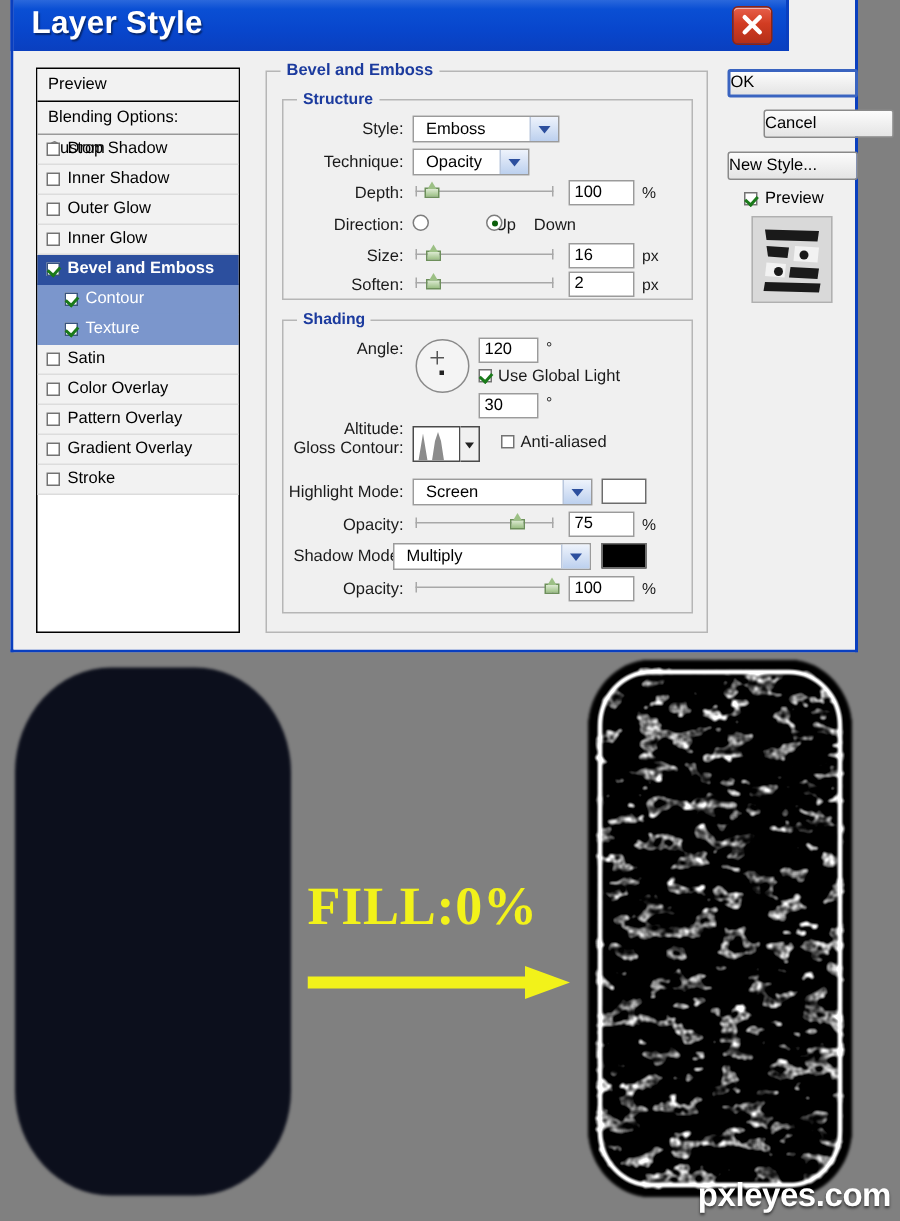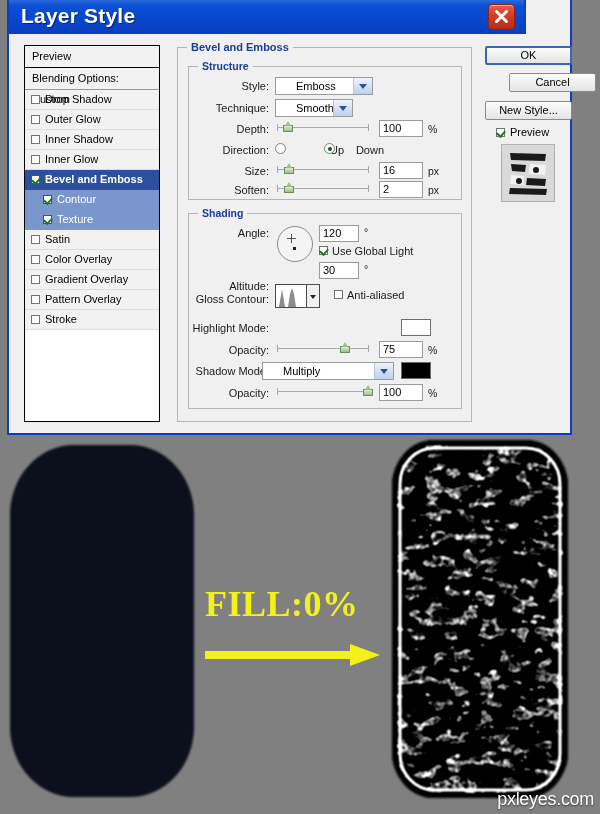--- a/index.html
+++ b/index.html
@@ -88,21 +88,21 @@
   .lbl{position:absolute;font-size:11px;color:#1a1a1a;text-align:right;}
   .txtbox{
     position:absolute;background:#fff;border:1px solid #9b9b9b;
     font-size:11px;color:#000;box-sizing:border-box;
     padding:0 3px;line-height:15px;height:17px;
   }
   .unit{position:absolute;font-size:10.5px;color:#1a1a1a;}
 
   .combo{
     position:absolute;height:18px;background:#fff;border:1px solid #9b9b9b;
-    box-sizing:border-box;font-size:11px;color:#000;line-height:16px;padding-left:20px;
+    box-sizing:border-box;font-size:11px;color:#000;line-height:16px;padding-left:8px;
   }
   .combo .arrowbox{
     position:absolute;right:0;top:0;width:18px;height:16px;
     background:linear-gradient(to bottom,#eef3fc,#bcd0ee);
     border-left:1px solid #b9c7de;
   }
   .combo .arrowbox:after{
     content:"";position:absolute;left:5px;top:6px;
     border-left:4px solid transparent;border-right:4px solid transparent;
     border-top:5px solid #2c4f9e;
@@ -148,21 +148,21 @@
   .contour-arrow:after{content:"";position:absolute;left:3px;top:10px;
     border-left:3.5px solid transparent;border-right:3.5px solid transparent;border-top:4px solid #222;}
 
   .swatch{position:absolute;border:1px solid #6c6c6c;box-sizing:border-box;}
 
   
   .btn{
     position:absolute;height:19px;width:87px;
     background:linear-gradient(to bottom,#fcfcfc,#e4e4e4);
     border:1px solid #8a8a8a;border-radius:2px;box-sizing:border-box;
-    font-size:11px;color:#000;text-align:center;line-height:17px;
+    font-size:11px;color:#000;text-align:left;line-height:17px;
   }
   .btn.default{border:2px solid #3a64c0;line-height:15px;}
   .preview-chk{position:absolute;display:flex;align-items:center;font-size:11px;color:#000;}
   .prev-thumb{
     position:absolute;width:54px;height:58px;background:#d9d9d9;border:1px solid #b0b0b0;
     box-sizing:border-box;overflow:hidden;
   }
 
   
   .photo{position:absolute;left:0;top:435px;width:600px;height:379px;background:#808080;overflow:hidden;}
@@ -174,46 +174,46 @@
   .shape-tex{
     position:absolute;left:390px;top:3px;width:180px;height:362px;
     border-radius:42px/46px;overflow:hidden;
     filter:blur(1.1px) contrast(150%);
   }
   .fill-text{
     position:absolute;left:205px;top:583px;font-size:36px;font-weight:bold;
     color:#f2f21a;font-family:Liberation Serif, serif;letter-spacing:.5px;
   }
   .arrow{position:absolute;left:205px;top:644px;width:175px;height:22px;}
-  .wm{position:absolute;right:6px;bottom:4px;color:#fff;font-size:18px;font-weight:normal;
+  .wm{position:absolute;right:6px;bottom:4px;color:#fff;font-size:22px;font-weight:bold;
     letter-spacing:-.3px;text-shadow:0 1px 2px rgba(0,0,0,.6);}
 </style>
 </head>
 <body>
 
 <div class="screen">
 
   <div class="dialog">
     <div class="dlgbody">
 
       <div class="styles-list">
         <div class="sl-head">Preview</div>
         <div class="sl-sub">Blending Options: Custom</div>
 
         <div class="sl-row">
           <span class="cb"></span>
           <span>Drop Shadow</span>
           </div>
         <div class="sl-row">
           <span class="cb"></span>
+          <span>Inner Shadow</span>
+          </div>
+        <div class="sl-row">
+          <span class="cb"></span>
           <span>Outer Glow</span>
-          </div>
-        <div class="sl-row">
-          <span class="cb"></span>
-          <span>Inner Shadow</span>
           </div>
         <div class="sl-row">
           <span class="cb"></span>
           <span>Inner Glow</span>
           </div>
         <div class="sl-row sel">
           <span class="cb on"></span>
           <span>Bevel and Emboss</span>
           </div>
         <div class="sl-row sub">
@@ -227,25 +227,25 @@
         <div class="sl-row">
           <span class="cb"></span>
           <span>Satin</span>
           </div>
         <div class="sl-row">
           <span class="cb"></span>
           <span>Color Overlay</span>
           </div>
         <div class="sl-row">
           <span class="cb"></span>
+          <span>Pattern Overlay</span>
+          </div>
+        <div class="sl-row">
+          <span class="cb"></span>
           <span>Gradient Overlay</span>
-          </div>
-        <div class="sl-row">
-          <span class="cb"></span>
-          <span>Pattern Overlay</span>
           </div>
         <div class="sl-row">
           <span class="cb"></span>
           <span>Stroke</span>
           </div>
       </div>
 
       <div class="grp outer-grp">
         <span class="grp-title">Bevel and Emboss</span>
 
@@ -253,21 +253,21 @@
           <span class="grp-title">Structure</span>
 
           <span class="lbl" style="left:2px;top:13px;width:78px;">Style:</span>
           <div class="combo" style="left:86px;top:10px;width:98px;">
             <span>Emboss</span>
             <span class="arrowbox"></span>
           </div>
 
           <span class="lbl" style="left:2px;top:35px;width:78px;">Technique:</span>
           <div class="combo" style="left:86px;top:32px;width:78px;">
-            <span>Smooth</span>
+            <span>Opacity</span>
             <span class="arrowbox"></span>
           </div>
 
           <span class="lbl" style="left:2px;top:56px;width:78px;">Depth:</span>
           <div class="slider" style="left:88px;top:55px;width:92px;">
             <div class="track"></div>
             <div class="knob" style="left:12%;"></div>
           </div>
           <div class="txtbox" style="left:190px;top:53px;width:44px;">100</div>
           <span class="unit" style="left:239px;top:56px;">%</span>
@@ -317,20 +317,24 @@
           <div class="contour" style="left:86px;top:70px;">
             <svg width="30" height="22" viewBox="0 0 30 22">
               <polygon points="0,22 3,22 6,4 9,22 12,22 14,9 16,3 18,9 20,22 30,22" fill="#8c8c8c"></polygon>
             </svg>
           </div>
           <div class="contour-arrow" style="left:118px;top:70px;"></div>
           <span class="cb" style="position:absolute;left:145px;top:76px;"></span>
           <span class="lbl" style="left:158px;top:75px;width:80px;text-align:left;">Anti-aliased</span>
 
           <span class="lbl" style="left:-6px;top:108px;width:86px;">Highlight Mode:</span>
+          <div class="combo" style="left:86px;top:105px;width:120px;">
+            <span>Screen</span>
+            <span class="arrowbox"></span>
+          </div>
           <div class="swatch" style="left:212px;top:105px;width:30px;height:17px;background:#ffffff;"></div>
 
           <span class="lbl" style="left:2px;top:130px;width:78px;">Opacity:</span>
           <div class="slider" style="left:88px;top:129px;width:92px;">
             <div class="track"></div>
             <div class="knob" style="left:74%;"></div>
           </div>
           <div class="txtbox" style="left:190px;top:127px;width:44px;">75</div>
           <span class="unit" style="left:239px;top:130px;">%</span>
 

